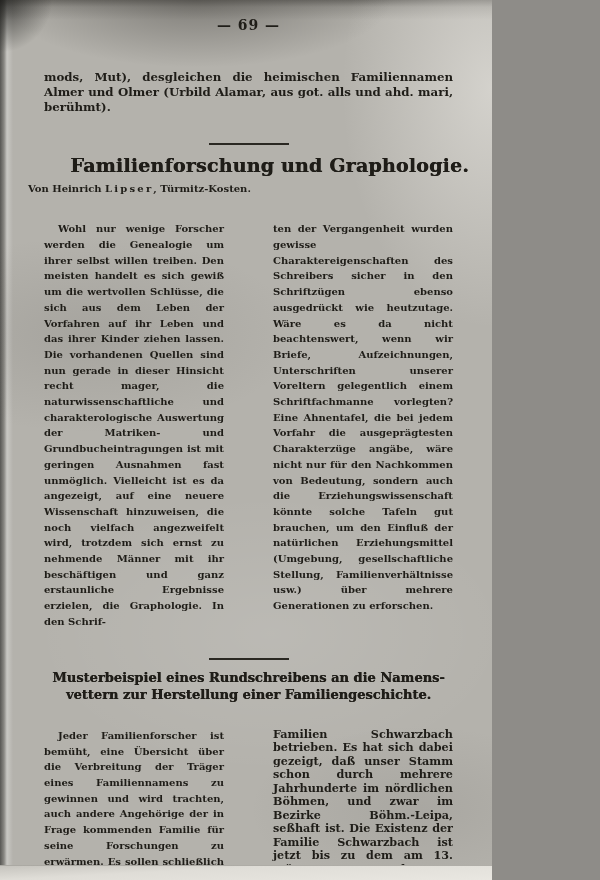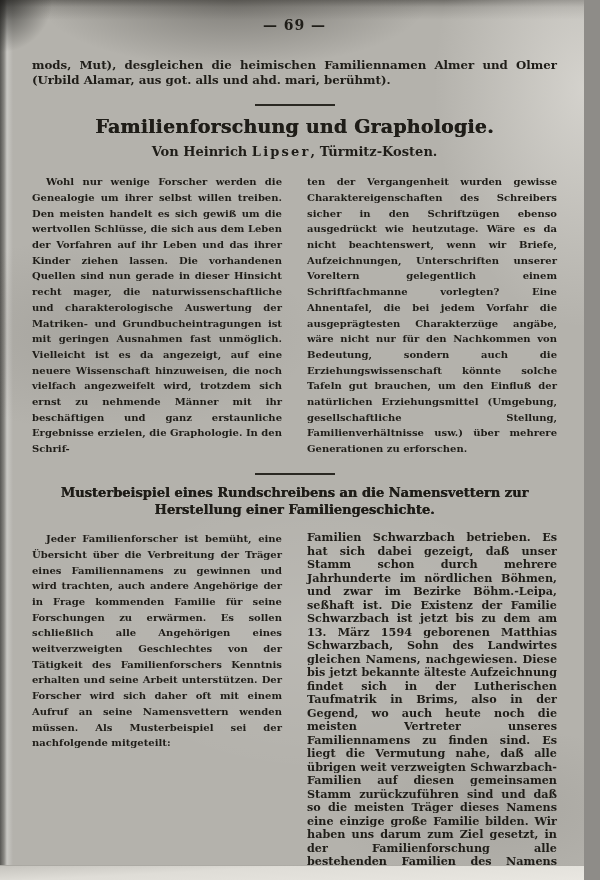--- a/index.html
+++ b/index.html
@@ -2,21 +2,21 @@
 <html><head>
 <meta charset="utf-8">
 <style>
   html,body { margin:0; padding:0; }
   body {
     width:600px; height:880px; overflow:hidden;
     background:#8e8c88;
     font-family:"DejaVu Serif", serif;
   }
   .page {
-    position:relative; width:584px; height:880px; overflow:hidden;
+    position:relative; width:492px; height:880px; overflow:hidden;
     color:#1f1d18;
     background-color:#b4b2ac;
     background-image:
       radial-gradient(circle 70px at 0% 0%, rgba(25,25,23,0.75), rgba(25,25,23,0) 75%),
       radial-gradient(ellipse 260px 90px at 40% 0%, rgba(60,58,54,0.45), rgba(60,58,54,0) 75%),
       radial-gradient(ellipse 200px 320px at 100% 10%, rgba(238,236,231,0.55), rgba(238,236,231,0) 75%),
       radial-gradient(ellipse 300px 140px at 18% 38%, rgba(92,90,86,0.16), rgba(92,90,86,0) 70%),
       radial-gradient(ellipse 340px 200px at 55% 72%, rgba(255,255,255,0.10), rgba(255,255,255,0) 70%),
       radial-gradient(ellipse 240px 120px at 85% 92%, rgba(100,98,94,0.14), rgba(100,98,94,0) 70%),
       linear-gradient(180deg, rgba(55,53,49,0.55) 0px, rgba(55,53,49,0.20) 7px, rgba(55,53,49,0) 20px),
@@ -27,37 +27,37 @@
     background:linear-gradient(177deg, #c6c4be 0%, #dfddd7 35%, #e9e7e1 100%);
     border-top:1px solid rgba(120,118,112,0.5);
   }
   .content { position:absolute; left:28px; right:23px; top:17px; }
   .page-number {
     text-align:center; font-weight:700; font-size:14px;
     letter-spacing:1px; margin:0 0 21px 0;
   }
   .row { display:flex; gap:17px; }
   .col { flex:1; min-width:0; }
-  p { margin:4px; }
+  p { margin:16px; }
   .note {
     font-size:11.8px; line-height:1.28; text-align:justify;
     font-weight:700;
   }
   .indent { text-indent:14px; }
   .sperr { letter-spacing:1.6px; }
   .rule {
     width:80px; height:0; border-top:2px solid #2a2822;
     margin:12px auto 9px auto;
   }
   .h1 {
-    font-size:19px; font-weight:700; text-align:center;
+    font-size:19px; font-weight:700; text-align:right;
     margin:1px 0 7px 0; letter-spacing:0.2px;
     text-shadow:0.4px 0 0 #1f1d18;
   }
-  .byline { text-align:center; font-size:13px; font-weight:700; margin:0 0 11px 0; }
+  .byline { text-align:left; font-size:10px; font-weight:700; margin:0 0 11px 0; }
   .byline .sperr { letter-spacing:2.2px; }
   .body {
     font-size:10px; line-height:15.7px; text-align:justify; font-weight:700;
   }
   .small { font-size:11.2px; line-height:13.5px; }
   .h2 {
     font-size:13px; font-weight:700; text-align:center; line-height:1.32;
     margin:0 14px 9px 14px;
     text-shadow:0.4px 0 0 #1f1d18;
   }

